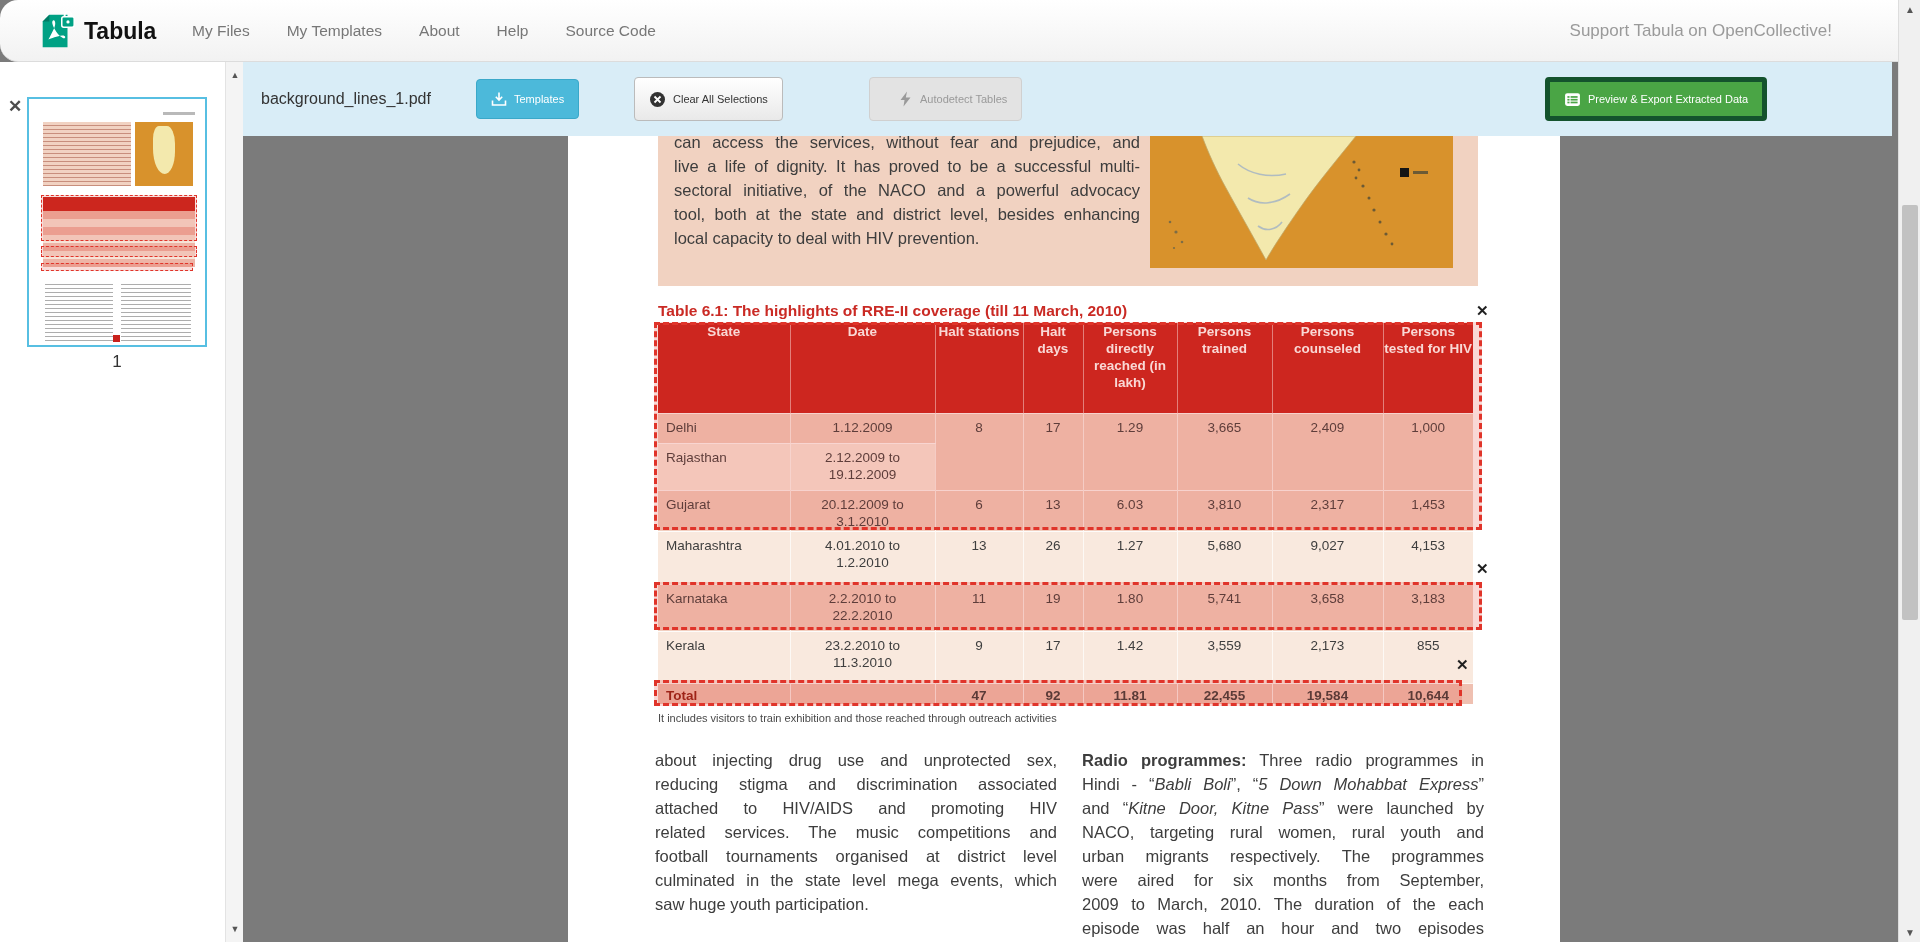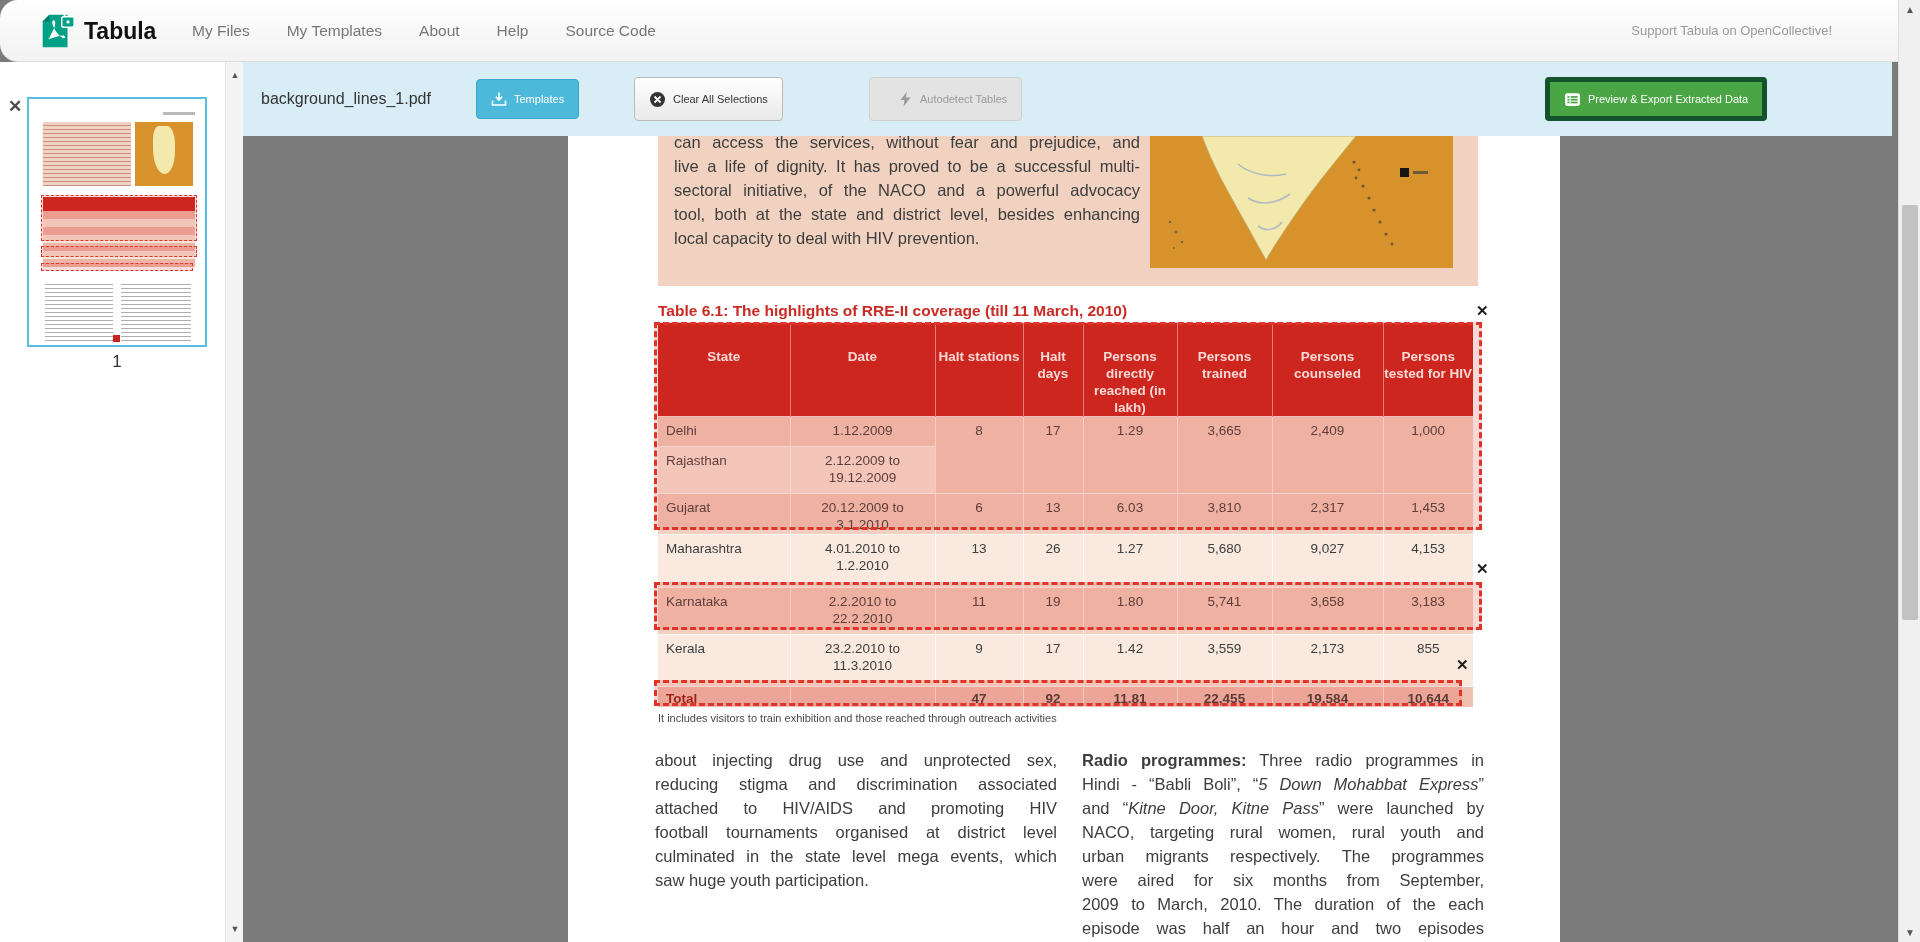--- a/index.html
+++ b/index.html
@@ -8,21 +8,21 @@
 
   
   .navbar { position:absolute; left:0; top:0; width:1920px; height:62px;
     background:linear-gradient(#ffffff,#f2f2f2); border-bottom:1px solid #dcdcdc; z-index:5;border-radius:18px; }
   .logo { position:absolute; left:36px; top:10px; width:42px; height:42px; cursor:pointer; }
   .brand { position:absolute; left:84px; top:0; height:62px; line-height:62px;
     font-size:23px; font-weight:700; color:#111; cursor:pointer; }
   .nav-links { position:absolute; left:192px; top:0; height:62px; display:flex; column-gap:37px; }
   .nav-link { height:62px; line-height:62px; font-size:15.5px; color:#777; cursor:pointer; white-space:nowrap; }
   .support-link { position:absolute; right:88px; top:0; height:56px; line-height:62px;
-    font-size:13px; color:#9a9a9a; cursor:pointer; }
+    font-size:17px; color:#9a9a9a; cursor:pointer; }
 
   
   .sidebar { position:absolute; left:0; top:62px; width:225px; height:880px; background:#ffffff; }
   .sidebar-close { position:absolute; left:8px; top:34px; font-size:17px; font-weight:900; color:#4d4d4d; cursor:pointer; }
   .thumb { position:absolute; left:27px; top:35px; width:180px; height:250px;
     background:#fff; border:2px solid #57bfe2; cursor:pointer; }
   .thumb-inner { position:relative; width:100%; height:100%; background:#fff; }
   .t-headerline { position:absolute; right:10px; top:13px; width:32px; height:3px; background:#b9b9b9; }
   .t-salmon { position:absolute; left:14px; top:23px; width:88px; height:64px; background:#f1d2c2;
     background-image:repeating-linear-gradient(#0000 0 3px, rgba(150,60,40,.45) 3px 4px); }
@@ -57,21 +57,21 @@
     border:5px solid #14532d; font-weight:400; }
 
   
   .page { position:absolute; left:568px; top:136px; width:992px; height:806px; background:#fff; overflow:hidden; }
   .salmon { position:absolute; left:90px; top:0; width:820px; height:150px; background:#f1d2c1; }
   .para { position:absolute; left:16px; top:-6px; width:466px; font-size:16.5px; line-height:24px; color:#3d3d3d; }
   .map { position:absolute; left:492px; top:0; width:303px; height:132px; }
   .tbl-title { position:absolute; left:90px; top:166px; font-size:15.5px; font-weight:700; color:#ca2a24; }
   .pdftable { position:absolute; left:90px; top:187px; border-collapse:collapse; table-layout:fixed; }
   .pdftable th { background:#c9211c; color:#fff; font-size:13.5px; font-weight:700;
-    vertical-align:top; padding-top:25px; line-height:17px; }
+    vertical-align:top; padding-top:0; line-height:17px; }
   .pdftable th + th { border-left:1px solid rgba(255,255,255,.5); }
   .pdftable td { font-size:13.5px; color:#3e3e3e; vertical-align:top; padding-top:5px;
     line-height:17px; white-space:pre-line; text-align:center; }
   .pdftable td + td { border-left:1px solid rgba(255,255,255,.7); }
   .pdftable tbody td { border-top:1px solid rgba(255,255,255,.85); }
   .pdftable td.c-state { text-align:left; padding-left:8px; }
   .r-dark td { background:#f2cfc0; }
   .r-light td { background:#f9e9de; }
   .r-total td { background:#efc0b1; padding-top:3px; font-weight:700; color:#3a3a3a; }
   .r-total td.c-state { color:#8e1d12; }
@@ -319,27 +319,28 @@
     <div class="sel" style="left:86px; top:446px; width:828px; height:48px;"></div>
     <div class="sel" style="left:86px; top:544px; width:808px; height:26px;"></div>
     <div class="sel-x" style="left:908px; top:166px;">✕</div>
     <div class="sel-x" style="left:908px; top:424px;">✕</div>
     <div class="sel-x" style="left:888px; top:520px;">✕</div>
 
     <div class="col-text" style="left:87px;">
         <div class="tline">about injecting drug use and unprotected sex,</div>
         <div class="tline">reducing stigma and discrimination associated</div>
         <div class="tline">attached to HIV/AIDS and promoting HIV</div>
+        <div class="tline">related services. The music competitions and</div>
         <div class="tline">football tournaments organised at district level</div>
         <div class="tline">culminated in the state level mega events, which</div>
         <div class="tline lastleft">saw huge youth participation.</div>
       </div>
     <div class="col-text" style="left:514px;">
         <div class="tline"><span style="font-weight: 700;">Radio programmes:</span><span> Three radio programmes in</span></div>
-        <div class="tline"><span>Hindi - “</span><span style="">Babli Boli</span><span>”, “</span><span style="font-style: italic;">5 Down Mohabbat Express</span><span>”</span></div>
+        <div class="tline"><span>Hindi - “</span><span style="font-style: italic;">Babli Boli</span><span>”, “</span><span style="font-style: italic;">5 Down Mohabbat Express</span><span>”</span></div>
         <div class="tline"><span>and “</span><span style="font-style: italic;">Kitne Door, Kitne Pass</span><span>” were launched by</span></div>
         <div class="tline"><span>NACO, targeting rural women, rural youth and</span></div>
         <div class="tline"><span>urban migrants respectively. The programmes</span></div>
         <div class="tline"><span>were aired for six months from September,</span></div>
         <div class="tline"><span>2009 to March, 2010. The duration of the each</span></div>
         <div class="tline"><span>episode was half an hour and two episodes</span></div>
       </div>
   </div>
 
   <div class="win-scroll">

